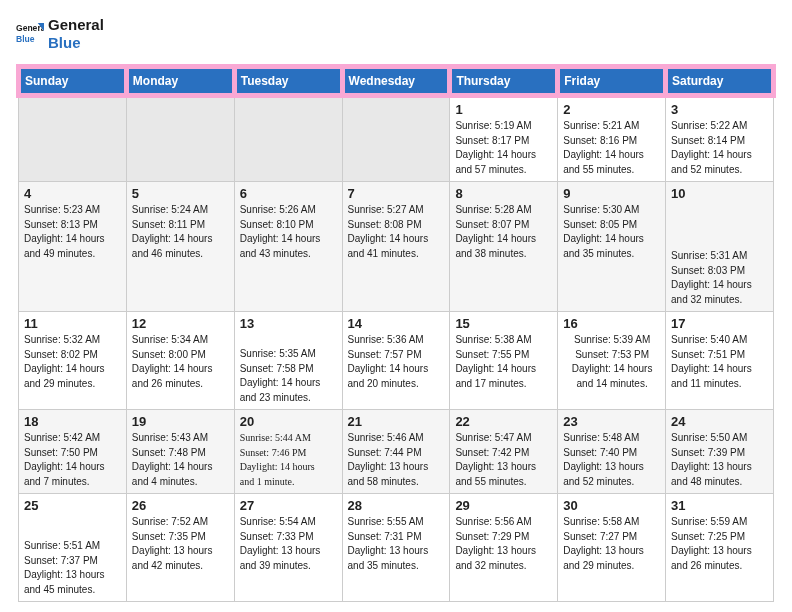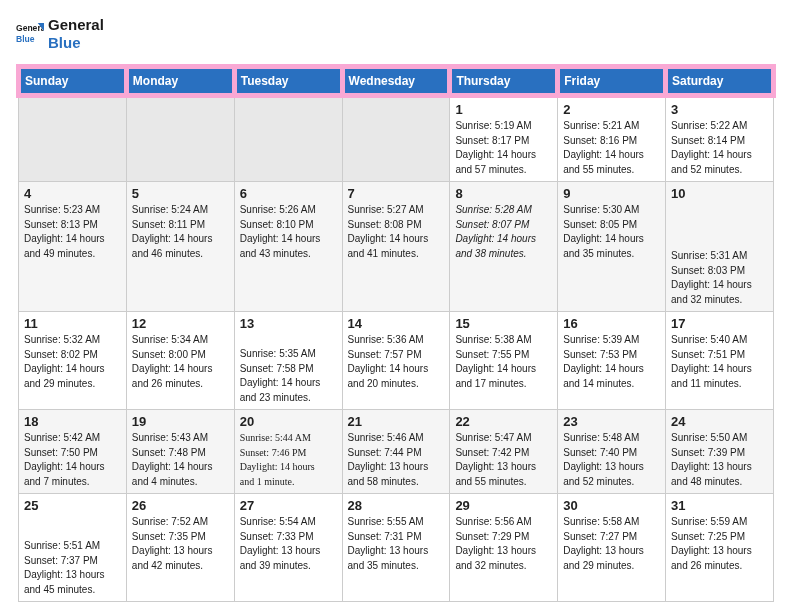--- a/index.html
+++ b/index.html
@@ -166,21 +166,21 @@
         </td>
         <td>
           <span class="day-num">7</span>
           <div class="day-info" style="white-space: pre-line;">Sunrise: 5:27 AM
 Sunset: 8:08 PM
 Daylight: 14 hours
 and 41 minutes.</div>
         </td>
         <td>
           <span class="day-num">8</span>
-          <div class="day-info" style="white-space: pre-line; font-style: italic;">Sunrise: 5:28 AM
+          <div class="day-info" style="white-space: pre-line;">Sunrise: 5:28 AM
 Sunset: 8:07 PM
 Daylight: 14 hours
 and 38 minutes.</div>
         </td>
         <td>
           <span class="day-num">9</span>
           <div class="day-info" style="white-space: pre-line;">Sunrise: 5:30 AM
 Sunset: 8:05 PM
 Daylight: 14 hours
 and 35 minutes.</div>
@@ -224,21 +224,21 @@
         </td>
         <td>
           <span class="day-num">15</span>
           <div class="day-info" style="white-space: pre-line;">Sunrise: 5:38 AM
 Sunset: 7:55 PM
 Daylight: 14 hours
 and 17 minutes.</div>
         </td>
         <td>
           <span class="day-num">16</span>
-          <div class="day-info" style="white-space: pre-line;">Sunrise: 5:39 AM
+          <div class="day-info" style="white-space: pre-line; text-align: center;">Sunrise: 5:39 AM
 Sunset: 7:53 PM
 Daylight: 14 hours
 and 14 minutes.</div>
         </td>
         <td>
           <span class="day-num">17</span>
           <div class="day-info" style="white-space: pre-line;">Sunrise: 5:40 AM
 Sunset: 7:51 PM
 Daylight: 14 hours
 and 11 minutes.</div>

